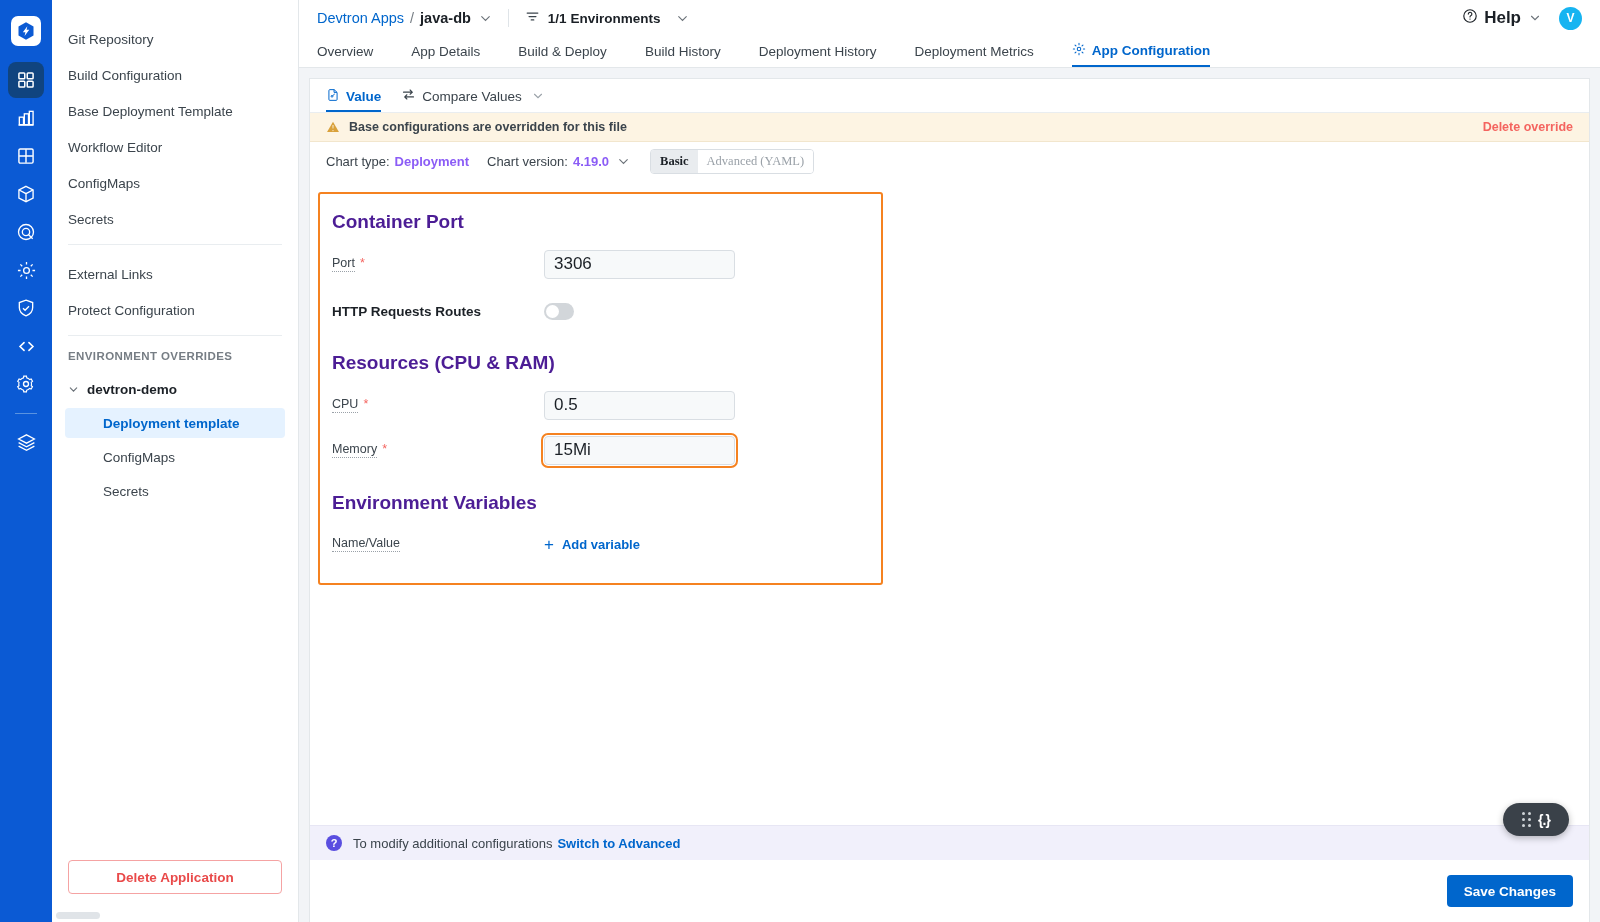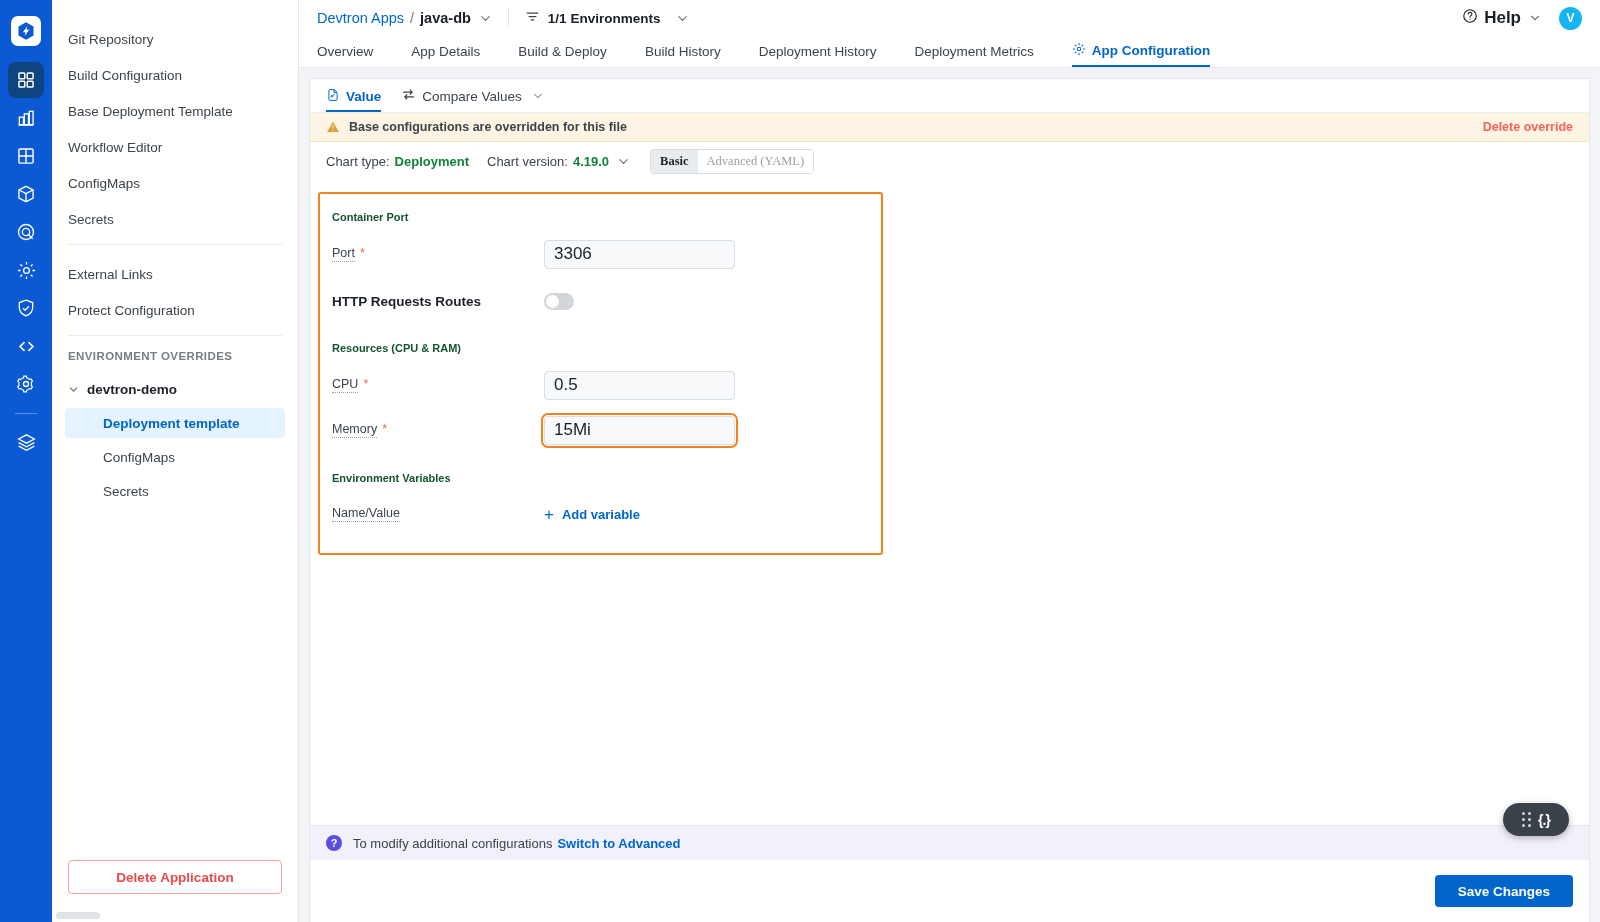--- a/index.html
+++ b/index.html
@@ -126,33 +126,33 @@
   .warnbar {
     height: 29px; background: #fdf4e3; display: flex; align-items: center;
     padding: 0 16px; font-size: 12.5px; color: #3b444c; font-weight: 600;
     border-bottom: 1px solid #f2e6cd;
   }
   .warnbar .tri { margin-right: 9px; display: inline-flex; }
   .del-ovr { color: #f4645f; font-weight: 700; font-size: 12.5px; cursor: pointer; }
 
   .chartbar { height: 38px; display: flex; align-items: center; padding: 0 16px; font-size: 13px; }
   .chartbar .lbl { color: #3b444c; }
-  .chartbar .val { color: #15803d; font-weight: 700; margin-left: 5px; }
+  .chartbar .val { color: #8b5cf6; font-weight: 700; margin-left: 5px; }
   .seg { display: flex; border: 1px solid #d9dee3; border-radius: 4px; overflow: hidden; margin-left: 20px; }
   .seg span { font-size: 12.5px; padding: 4px 9px; cursor: pointer; font-family: Liberation Serif, serif; }
   .seg .on { background: #e9ecef; color: #1b2026; font-weight: 700; }
   .seg .off { background: #fff; color: #9aa1a8; }
 
   
   .formwrap { flex: 1 1 auto; overflow: hidden; padding: 12px 0 0 8px; position: relative; }
   .card {
     width: 565px; border: 2px solid #f58220; border-radius: 3px;
     padding: 17px 0 22px 12px; position: relative;
   }
-  .sec-title { font-size: 11px; font-weight: 700; color: #14532d; padding-left: 0; }
+  .sec-title { font-size: 19px; font-weight: 700; color: #4c1d95; padding-left: 0; }
   .row { display: flex; align-items: center; min-height: 34px; }
   .row .lab {
     width: 212px; flex: 0 0 212px; font-size: 12.5px; color: #3b444c;
     display: flex; align-items: flex-start; gap: 2px;
   }
   .lab .dot { border-bottom: 1px dotted #9aa1a8; padding-bottom: 1px; }
   .lab .req { color: #f4645f; margin-left: 3px; }
   .fld {
     width: 191px; height: 29px; background: #f7f9fa; border: 1px solid #d9dee3;
     border-radius: 4px; font-size: 17px; color: #1b2026;
@@ -183,21 +183,21 @@
     display: flex; align-items: center; padding: 0 16px; font-size: 13px; color: #3b444c;
   }
   .hintbar .q {
     width: 16px; height: 16px; border-radius: 50%; background: #5a4ee0; color: #fff;
     font-size: 11px; font-weight: 700; display: flex; align-items: center;
     justify-content: center; margin-right: 11px;
   }
   .hintbar a { color: #0066cc; font-weight: 700; margin-left: 5px; text-decoration: none; cursor: pointer; }
   .savebar { height: 62px; display: flex; align-items: center; justify-content: flex-end; padding: 0 16px; background:#fff; }
   .save-btn {
-    height: 32px; padding: 0 23px; background: #0066cc; color: #fff; border: none;
+    height: 32px; padding: 0 17px; background: #0066cc; color: #fff; border: none;
     border-radius: 4px; font-size: 13.5px; font-weight: 700; cursor: pointer;
     font-family: "Liberation Sans", sans-serif;
   }
 
   
   .fab {
     position: absolute; right: 20px; bottom: 86px; height: 33px; width: 66px;
     background: #3a4149; border-radius: 17px; display: flex; align-items: center;
     justify-content: center; gap: 7px; box-shadow: 0 2px 7px rgba(0,0,0,.28);
   }

